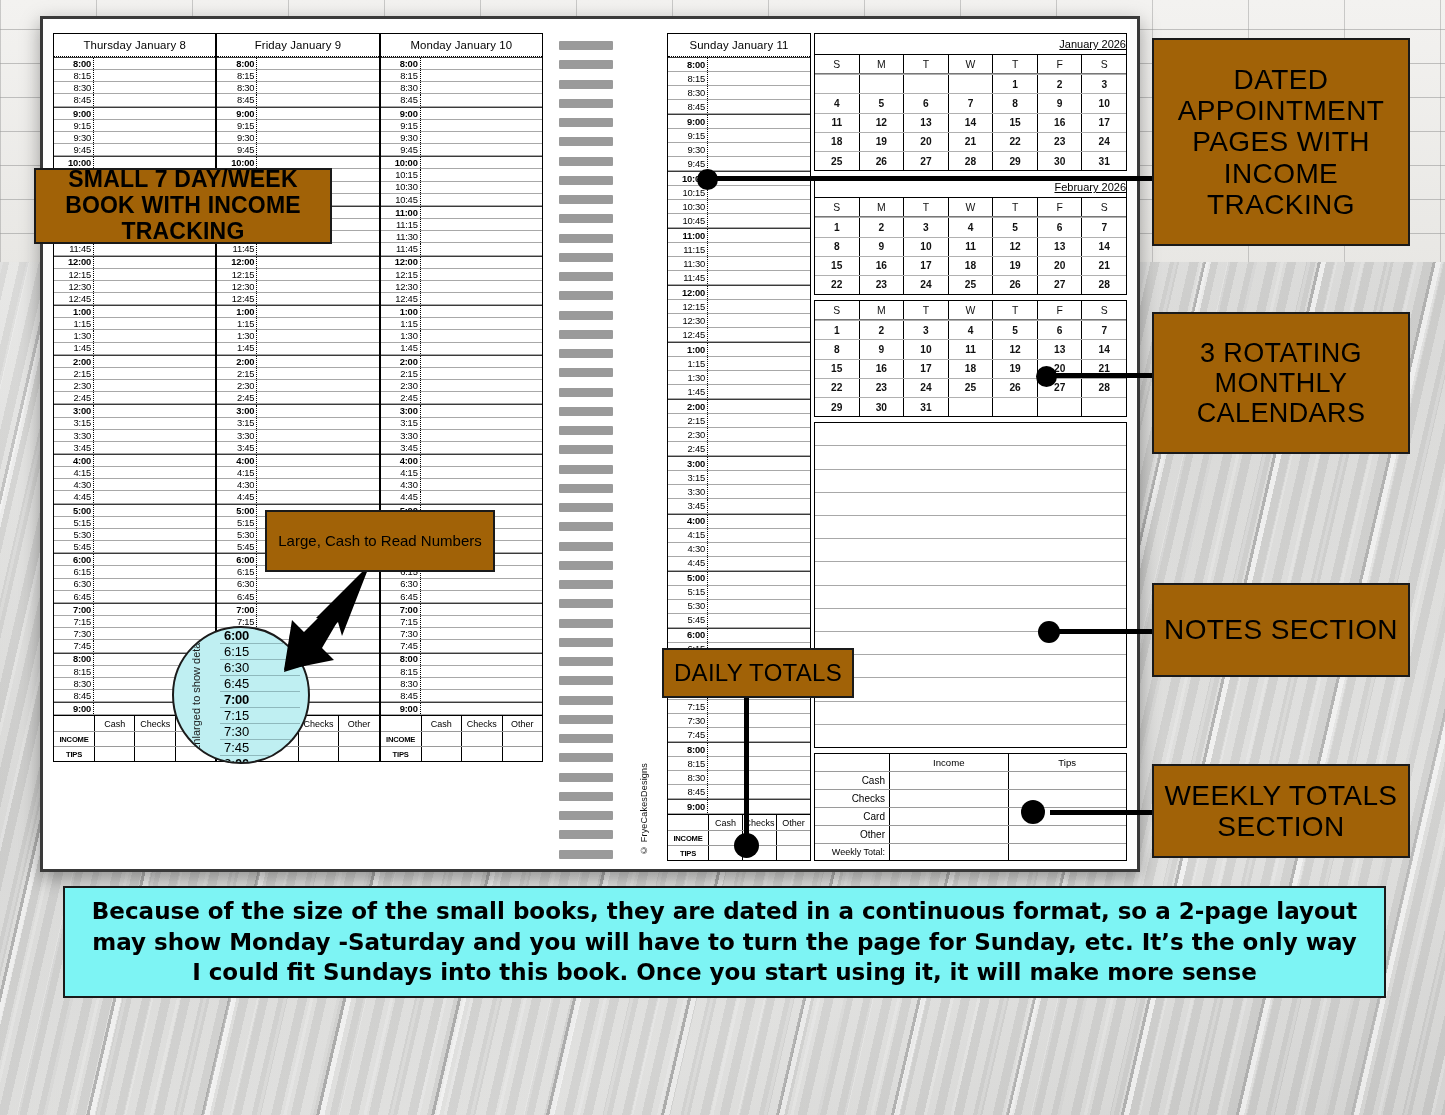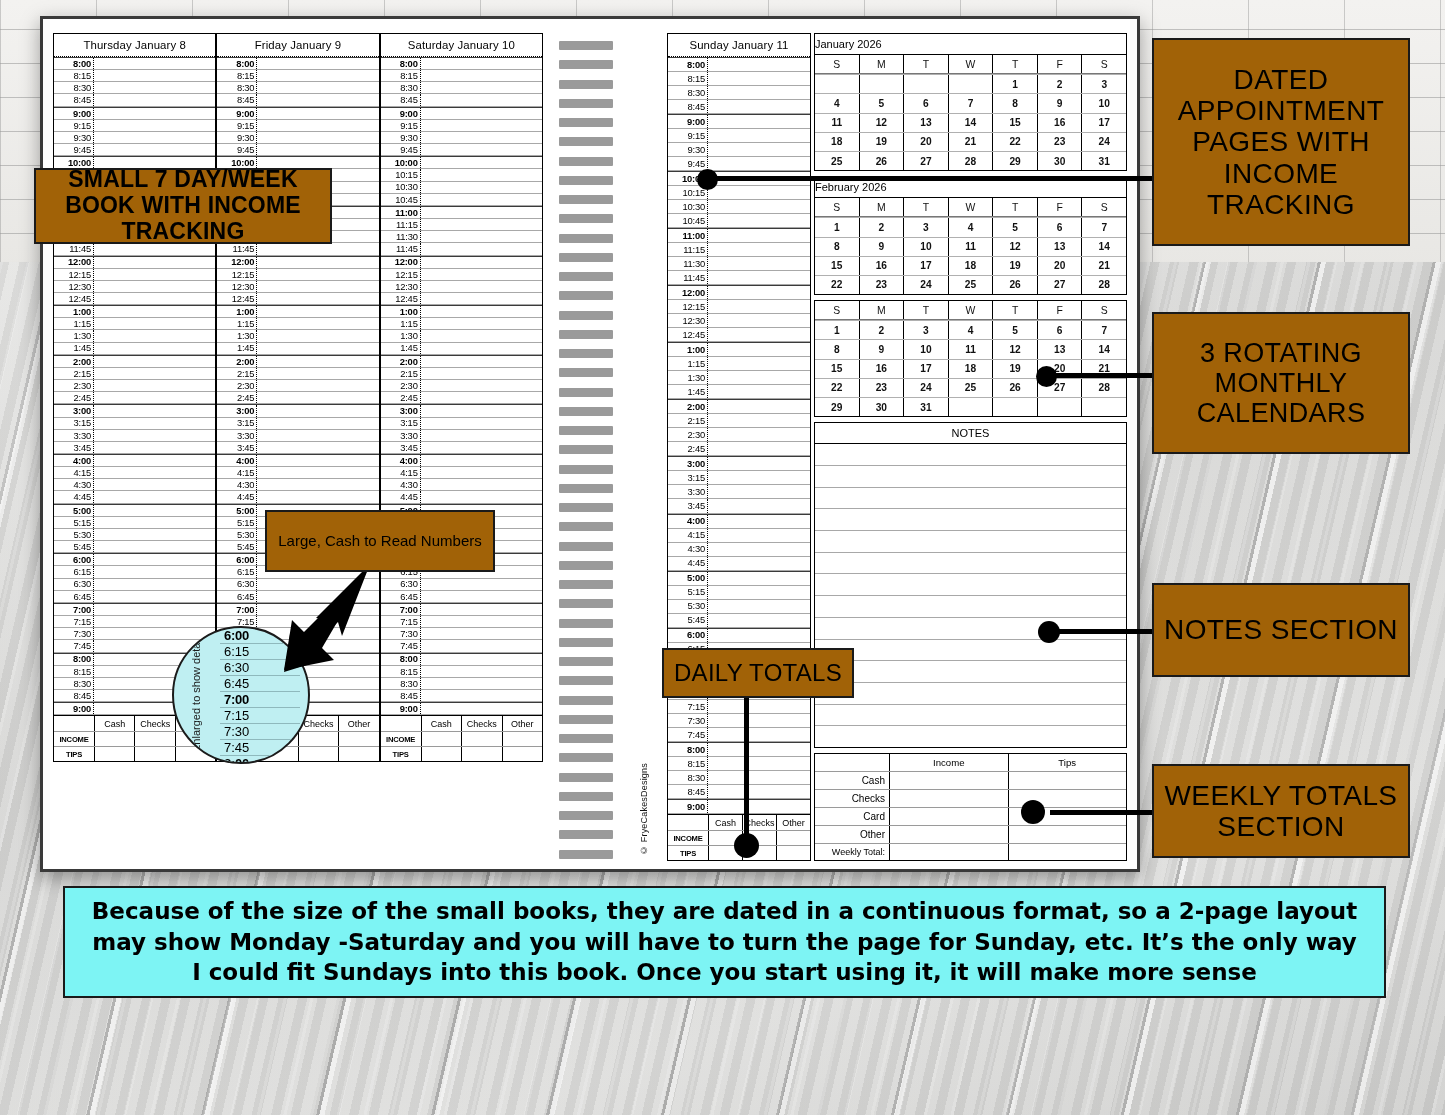--- a/index.html
+++ b/index.html
@@ -108,22 +108,23 @@
   .dt-row.head .dt-cell{ font-size:9px; }
   .dt-row.head .dt-cell.lab{ }
 
   
   #right-page{ display:flex; }
   #sunday-col{ flex:0 0 176px; display:flex; flex-direction:column;padding-left:32px; }
   #right-stack{ flex:1 1 auto; display:flex; flex-direction:column; margin-left:3px; }
 
   .cal-box{ border:1.6px solid #000; margin-bottom:5px; background:#fff; }
   .cal-title{
-    text-align:left; font-size:11px; padding:4px 0 4px;
+    text-align:right; font-size:11px; padding:4px 0 4px;
     border-bottom:1.4px solid #000;
+    text-decoration:underline;
   }
   .cal-grid{ display:flex; flex-direction:column; }
   .cal-row{ display:flex; }
   .cal-row + .cal-row{ border-top:1px solid #b0b0b0; }
   .cal-cell{
     flex:1 1 0; text-align:center; font-size:10.2px; font-weight:bold;
     padding:3.6px 0; border-left:1.2px solid #000; color:#111;
   }
   .cal-cell:first-child{ border-left:none; }
   .cal-row.dow .cal-cell{ font-weight:normal; font-size:10.4px; }
@@ -687,21 +688,21 @@
             </div>
             <div class="dt-row">
               <div class="dt-cell lab">TIPS</div>
               <div class="dt-cell"></div>
               <div class="dt-cell"></div>
               <div class="dt-cell"></div>
             </div>
           </div>
         </div>
         <div class="daycol">
-          <div class="day-header">Saturday January 10</div>
+          <div class="day-header">Monday January 10</div>
           <div class="slots">
             <div class="slot hour">
               <div class="t">8:00</div>
               <div class="w"></div>
             </div>
             <div class="slot">
               <div class="t">8:15</div>
               <div class="w"></div>
             </div>
             <div class="slot">
@@ -1384,21 +1385,20 @@
                 <div class="cal-cell"></div>
                 <div class="cal-cell"></div>
                 <div class="cal-cell"></div>
                 <div class="cal-cell"></div>
               </div>
             </div>
           </div>
         </div>
 
       <div class="notes-box">
-        <div class="notes-title">NOTES</div>
         <div class="notes-lines" id="notes-lines">
             <div class="notes-line"></div>
             <div class="notes-line"></div>
             <div class="notes-line"></div>
             <div class="notes-line"></div>
             <div class="notes-line"></div>
             <div class="notes-line"></div>
             <div class="notes-line"></div>
             <div class="notes-line"></div>
             <div class="notes-line"></div>

